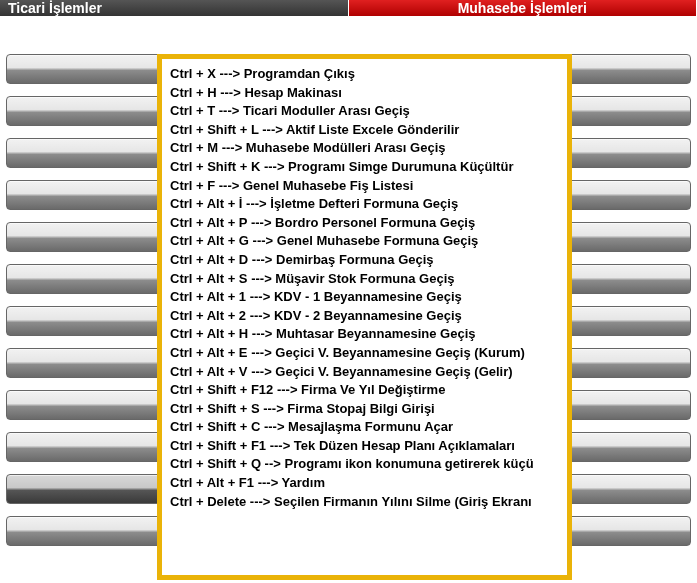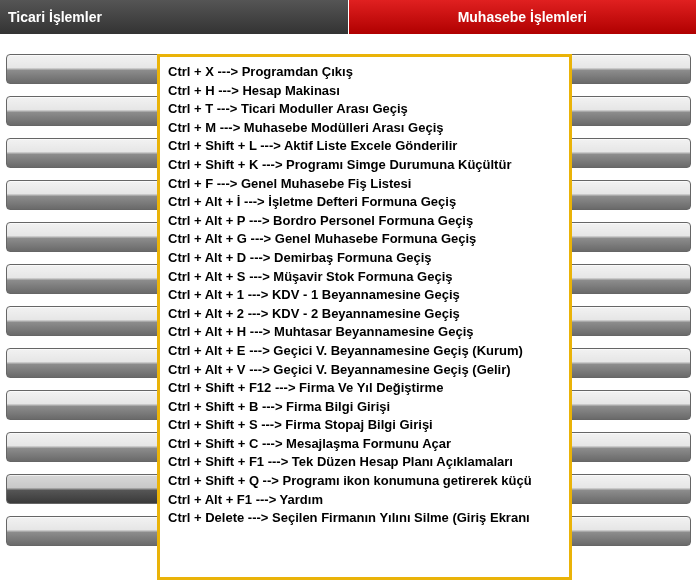--- a/index.html
+++ b/index.html
@@ -7,21 +7,21 @@
     width: 697px;
     height: 583px;
     font-family: Arial, sans-serif;
     background: #fff;
     position: relative;
     overflow: hidden;
   }
   .top-tabs {
     display: flex;
     width: 100%;
-    height: 34px;
+    height: 16px;
   }
   .top-tab {
     flex: 1;
     color: #fff;
     font-weight: bold;
     font-size: 14px;
     display: flex;
     align-items: center;
     padding: 0 8px;
     border-right: 1px solid #fff;
@@ -60,21 +60,21 @@
   .col-left .btn3d { text-align: right; padding-right: 6px; }
   .col-right .btn3d { text-align: left; padding-left: 6px; }
 
   .shortcut-panel {
     position: absolute;
     left: 157px;
     top: 54px;
     width: 415px;
     height: 526px;
     background: #fff;
-    border: 3px solid #eab308;
+    border: 5px solid #eab308;
     padding: 6px 8px;
     font-size: 13px;
     font-weight: bold;
     line-height: 18.6px;
     color: #000;
     white-space: nowrap;
     overflow: hidden;
   }
   .shortcut-line { height: 18.6px; }
 </style>
@@ -118,35 +118,34 @@
     <div class="btn3d">Bs - Formu</div>
     <div class="btn3d">eyannamesi</div>
     <div class="btn3d">İşlemleri</div>
   </div>
 </div>
 
 <div class="shortcut-panel">
   <div class="shortcut-line">Ctrl + X ---&gt; Programdan Çıkış</div>
   <div class="shortcut-line">Ctrl + H ---&gt; Hesap Makinası</div>
   <div class="shortcut-line">Ctrl + T ---&gt; Ticari Moduller Arası Geçiş</div>
+  <div class="shortcut-line">Ctrl + Shift + L ---&gt; Aktif Liste Excele Gönderilir</div>
   <div class="shortcut-line">Ctrl + M ---&gt; Muhasebe Modülleri Arası Geçiş</div>
-  <div class="shortcut-line">Ctrl + Shift + L ---&gt; Aktif Liste Excele Gönderilir</div>
   <div class="shortcut-line">Ctrl + Shift + K ---&gt; Programı Simge Durumuna Küçültür</div>
   <div class="shortcut-line">Ctrl + F ---&gt; Genel Muhasebe Fiş Listesi</div>
   <div class="shortcut-line">Ctrl + Alt + İ ---&gt; İşletme Defteri Formuna Geçiş</div>
   <div class="shortcut-line">Ctrl + Alt + P ---&gt; Bordro Personel Formuna Geçiş</div>
   <div class="shortcut-line">Ctrl + Alt + G ---&gt; Genel Muhasebe Formuna Geçiş</div>
   <div class="shortcut-line">Ctrl + Alt + D ---&gt; Demirbaş Formuna Geçiş</div>
   <div class="shortcut-line">Ctrl + Alt + S ---&gt; Müşavir Stok Formuna Geçiş</div>
   <div class="shortcut-line">Ctrl + Alt + 1 ---&gt; KDV - 1 Beyannamesine Geçiş</div>
   <div class="shortcut-line">Ctrl + Alt + 2 ---&gt; KDV - 2 Beyannamesine Geçiş</div>
   <div class="shortcut-line">Ctrl + Alt + H ---&gt; Muhtasar Beyannamesine Geçiş</div>
   <div class="shortcut-line">Ctrl + Alt + E ---&gt; Geçici V. Beyannamesine Geçiş (Kurum)</div>
   <div class="shortcut-line">Ctrl + Alt + V ---&gt; Geçici V. Beyannamesine Geçiş (Gelir)</div>
   <div class="shortcut-line">Ctrl + Shift + F12 ---&gt; Firma Ve Yıl Değiştirme</div>
-  <div class="shortcut-line">Ctrl + Shift + B ---&gt; Firma Bilgi Girişi</div>
   <div class="shortcut-line">Ctrl + Shift + S ---&gt; Firma Stopaj Bilgi Girişi</div>
   <div class="shortcut-line">Ctrl + Shift + C ---&gt; Mesajlaşma Formunu Açar</div>
   <div class="shortcut-line">Ctrl + Shift + F1 ---&gt; Tek Düzen Hesap Planı Açıklamaları</div>
   <div class="shortcut-line">Ctrl + Shift + Q --&gt; Programı ikon konumuna getirerek küçü</div>
   <div class="shortcut-line">Ctrl + Alt + F1 ---&gt; Yardım</div>
   <div class="shortcut-line">Ctrl + Delete ---&gt; Seçilen Firmanın Yılını Silme (Giriş Ekranı</div>
 </div>
 
 </body></html>

